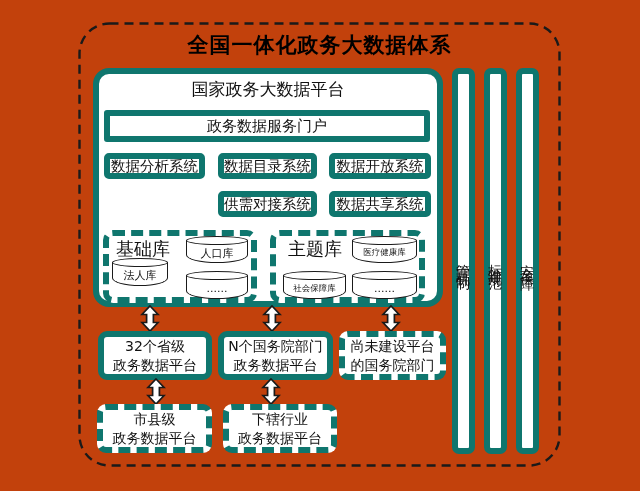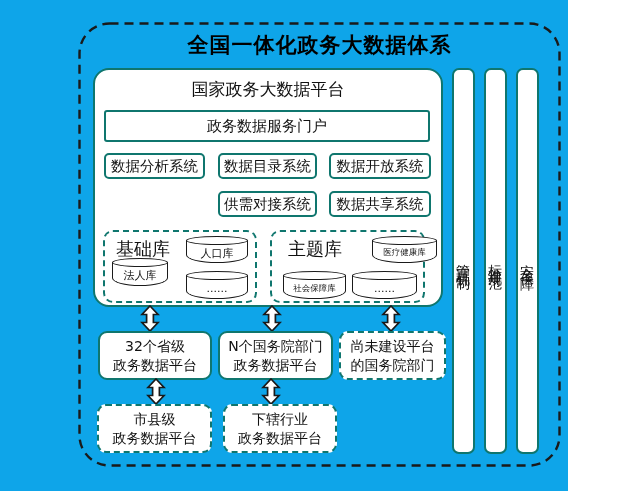--- a/index.html
+++ b/index.html
@@ -1,22 +1,22 @@
 <!DOCTYPE html>
 <html><head>
 <meta charset="utf-8">
 <style>
   html,body { margin:0; padding:0; background:#ffffff; }
   .canvas {
-    position:relative; width:568px; height:491px; background:#0ea5e9;
+    position:relative; width:640px; height:491px; background:#c2410c;
     font-family:"DejaVu Sans","Liberation Sans",sans-serif; color:#111111;
     overflow:hidden;
   }
   .abs { position:absolute; box-sizing:border-box; }
-  .box { border:2px solid #0f766e; background:#ffffff; }
+  .box { border:6px solid #0f766e; background:#ffffff; }
   .dashedb { border-style:dashed; }
   .center { display:flex; align-items:center; justify-content:center; text-align:center; }
   .title {
     font-size:21px; font-weight:bold; text-align:center; color:#000000;
     letter-spacing:1px;
   }
   .ptitle { font-size:17px; text-align:center; }
   .portal { font-size:15px; border-radius:3px; }
   .sys { font-size:14.5px; border-radius:5px; white-space:nowrap; }
   .main { border-radius:16px; }
@@ -97,21 +97,21 @@
   </div>
   <div class="abs cyl" style="left:186px; top:271px; width:62px; height:28px;">
     <div class="cyl-body"></div>
     <div class="cyl-top"></div>
     <div class="cyl-label">......</div>
   </div>
 
   <div class="abs box dashedb dbbox" style="left:270px; top:230px; width:155px; height:73px;"></div>
   <div class="abs dblabel center" style="left:287px; top:238px; width:56px; height:22px;">主题库</div>
 
-  <div class="abs cyl cyl-sm" style="left:352px; top:236px; width:65px; height:27px;margin-left:20px;">
+  <div class="abs cyl cyl-sm" style="left:352px; top:236px; width:65px; height:27px;">
     <div class="cyl-body"></div>
     <div class="cyl-top"></div>
     <div class="cyl-label">医疗健康库</div>
   </div>
   <div class="abs cyl cyl-sm" style="left:283px; top:271px; width:63px; height:28px;">
     <div class="cyl-body"></div>
     <div class="cyl-top"></div>
     <div class="cyl-label">社会保障库</div>
   </div>
   <div class="abs cyl" style="left:352px; top:271px; width:65px; height:28px;">

